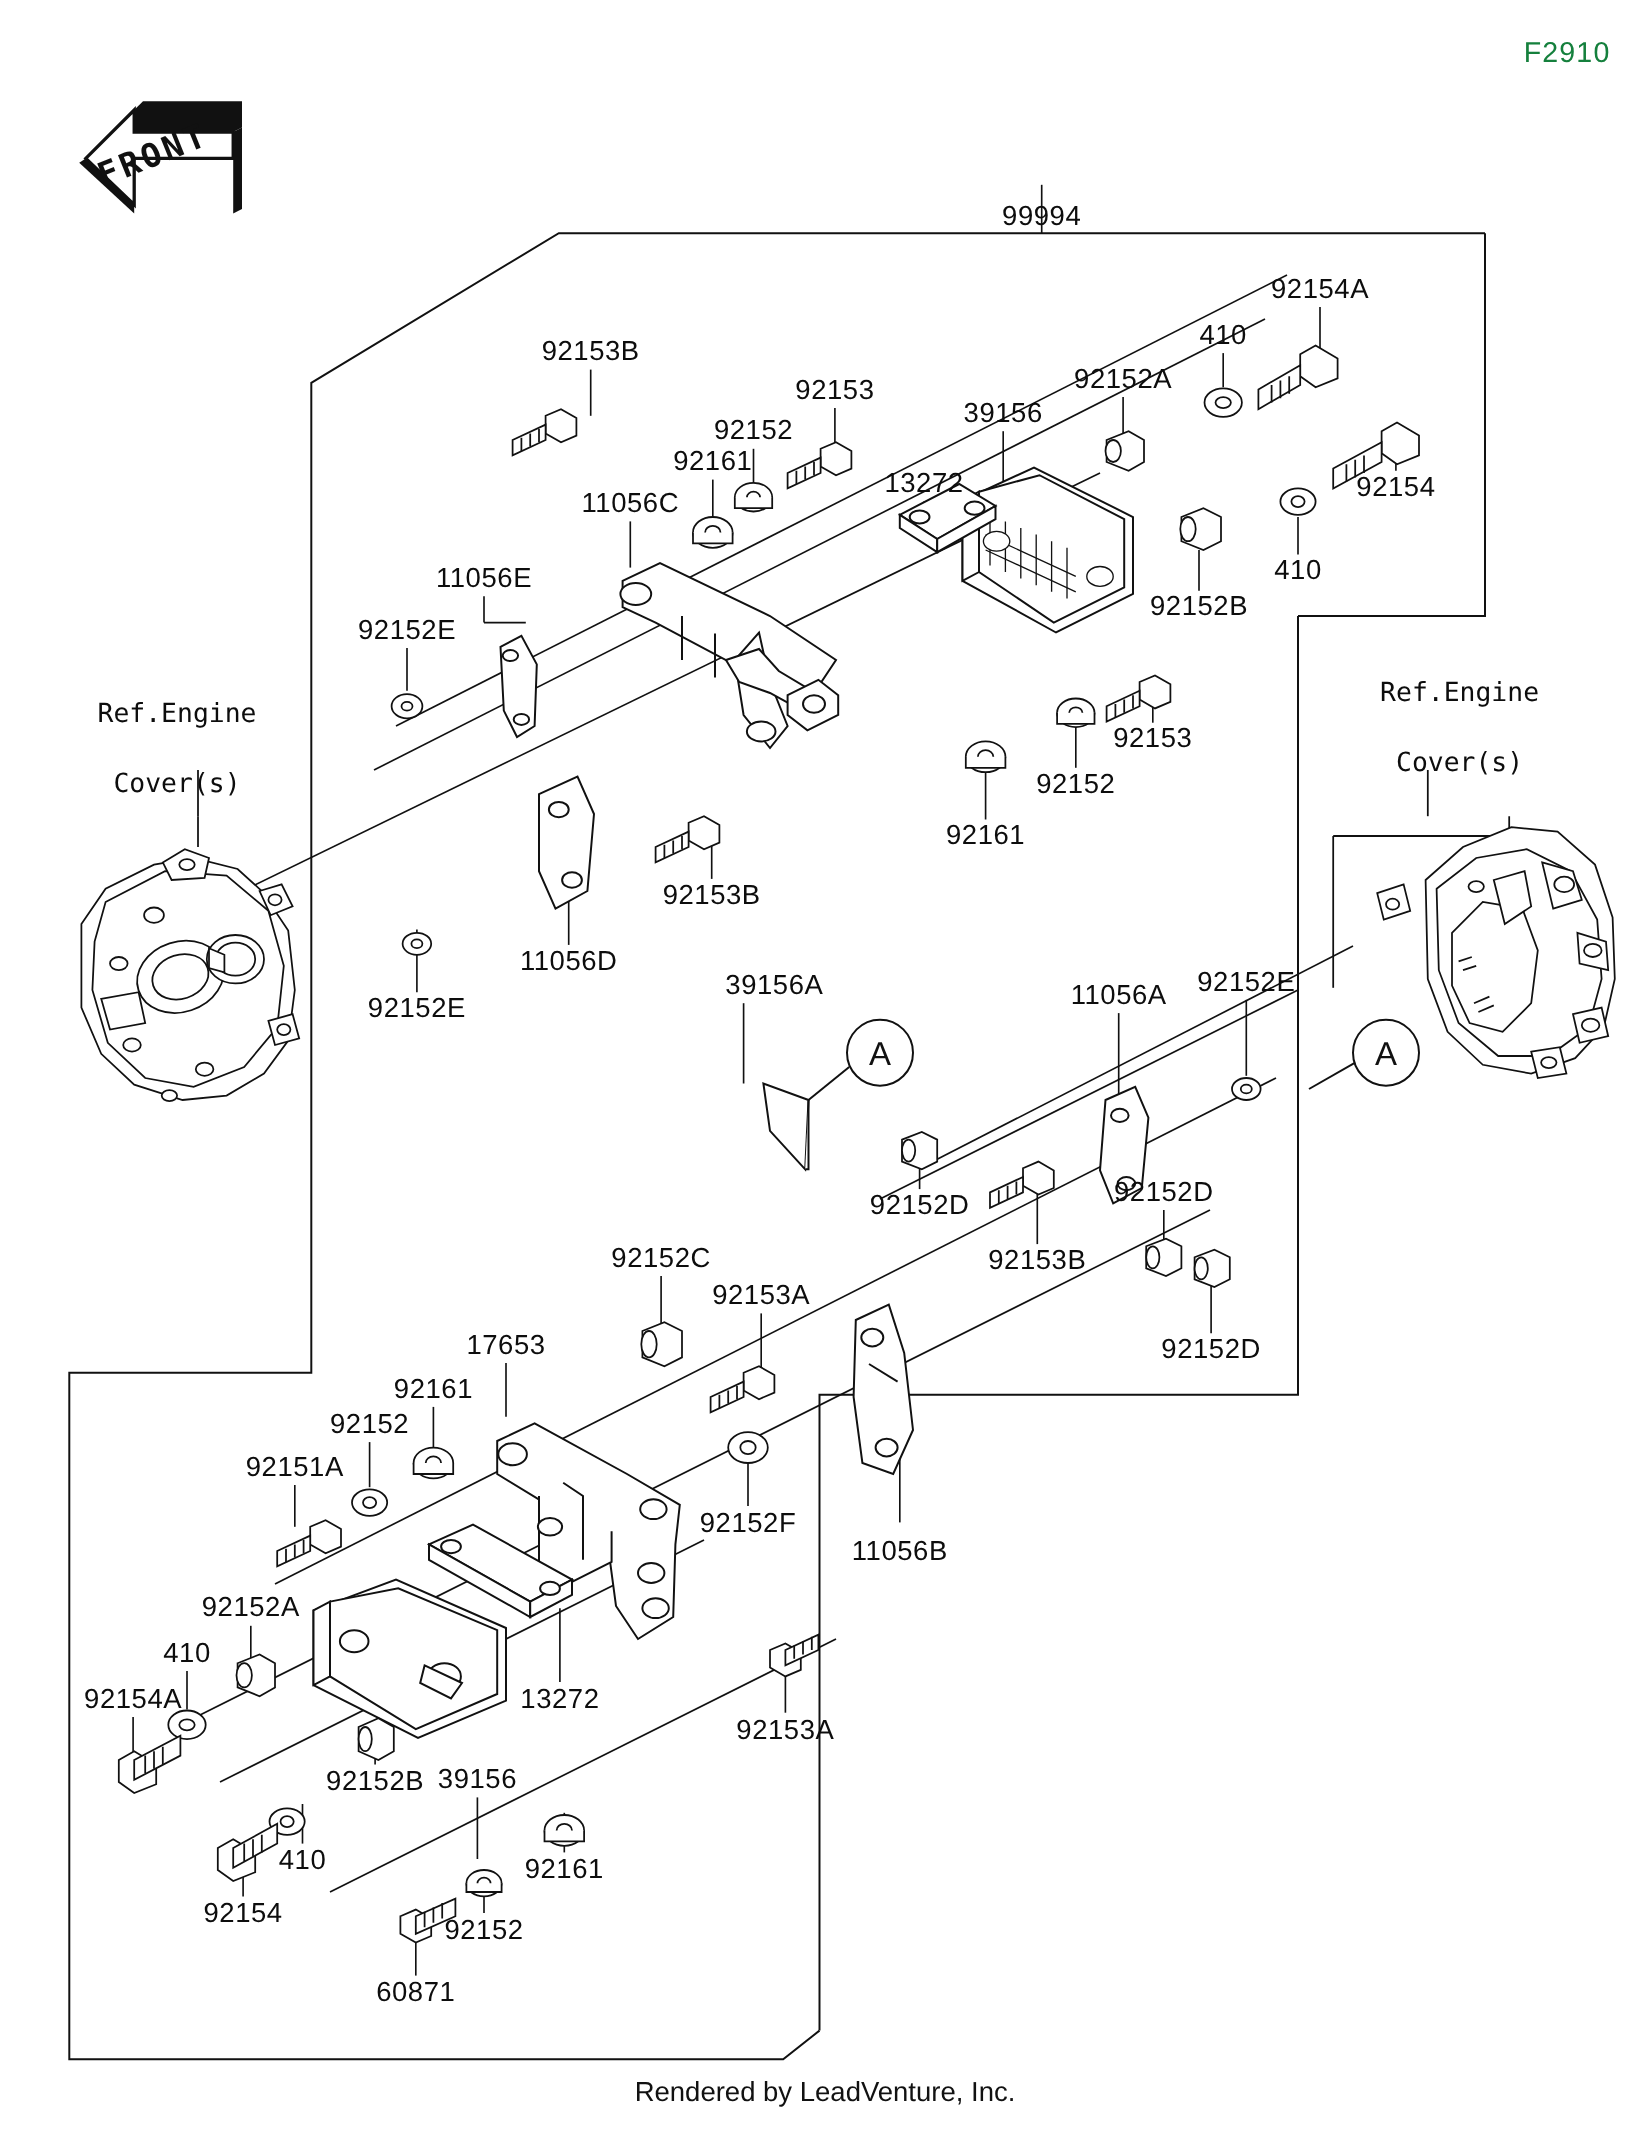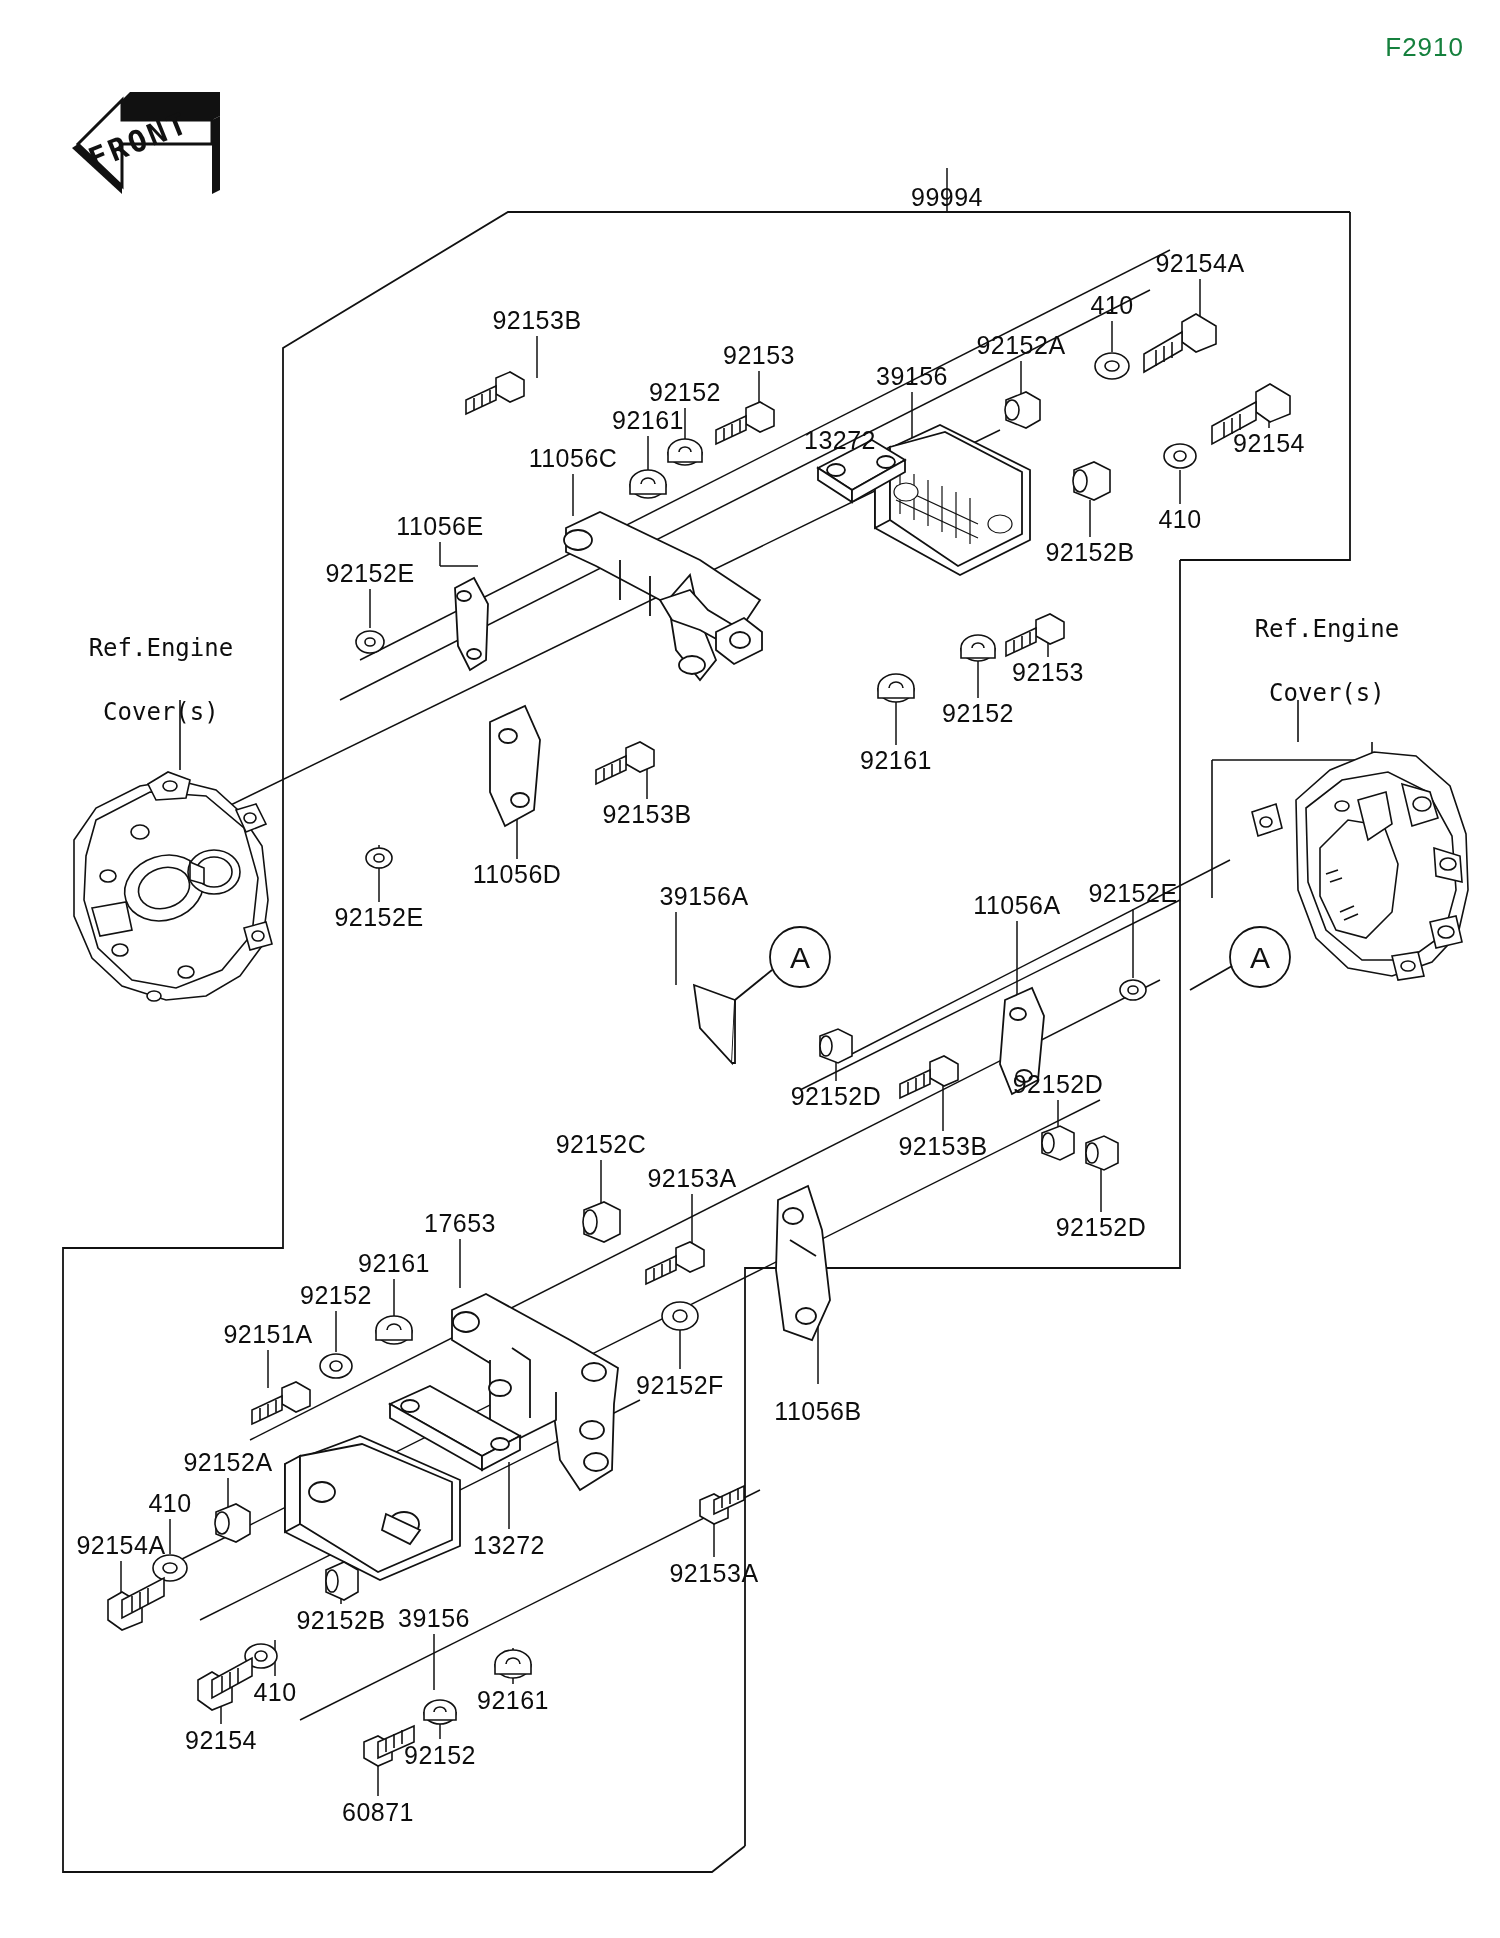--- a/index.html
+++ b/index.html
@@ -577,14 +577,15 @@
       <div class="plabel" style="left: 714px; top: 1573px;">92153A</div>
       <div class="plabel" style="left: 341px; top: 1620px;">92152B</div>
       <div class="plabel" style="left: 434px; top: 1618px;">39156</div>
       <div class="plabel" style="left: 275px; top: 1692px;">410</div>
       <div class="plabel" style="left: 513px; top: 1700px;">92161</div>
       <div class="plabel" style="left: 221px; top: 1740px;">92154</div>
       <div class="plabel" style="left: 440px; top: 1755px;">92152</div>
       <div class="plabel" style="left: 378px; top: 1812px;">60871</div>
     </div>
 
+  <div class="footer-note">Rendered by LeadVenture, Inc.</div>
 
 </div>
 
 </body></html>

